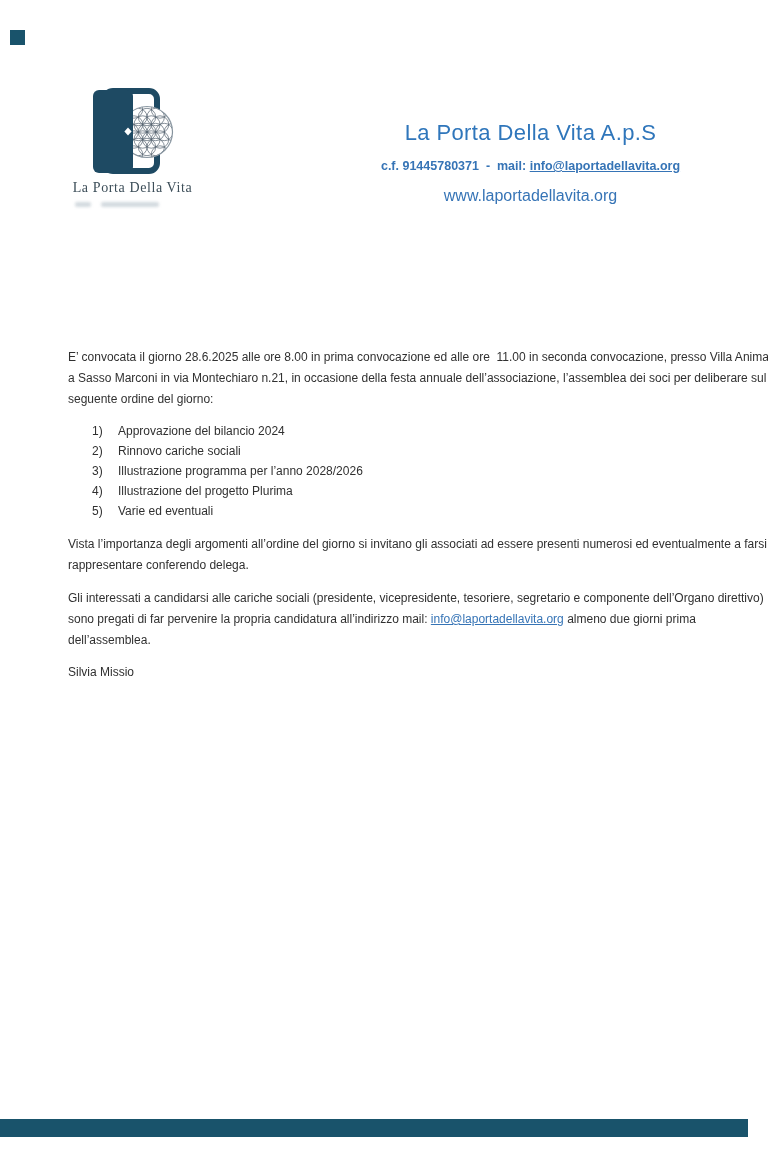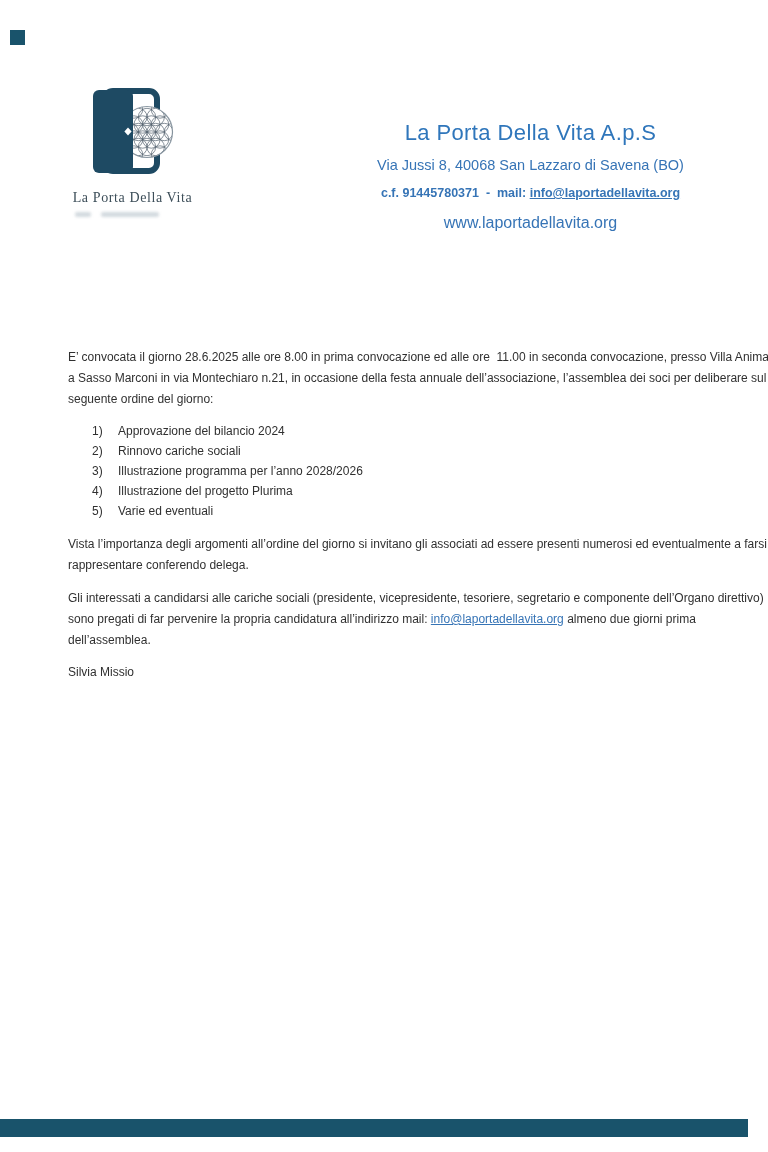--- a/index.html
+++ b/index.html
@@ -28,21 +28,21 @@
   }
   
   .logo-wrap {
     position: absolute;
     left: 55px; top: 84px;
     width: 155px;
     text-align: center;
   }
   .logo-wrap svg { display: block; margin: 0 auto; }
   .logo-caption {
-    margin-top: 10px;
+    margin-top: 0;
     font-family: "Liberation Serif", serif;
     font-size: 14px;
     letter-spacing: 0.6px;
     color: #3d4e59;
     white-space: nowrap;
   }
   .logo-tagline { position: relative; height: 12px; margin-top: 4px; }
   .logo-tagline .smudge {
     position: absolute; top: 2px; height: 5px;
     background: #aebbc4; opacity: 0.55;
@@ -144,21 +144,20 @@
     </svg>
     <div class="logo-caption">La Porta Della Vita</div>
     <div class="logo-tagline">
       <span class="smudge s1"></span>
         <span class="smudge s2"></span>
     </div>
   </div>
 
   <div class="header-block">
     <div class="org-name">La Porta Della Vita A.p.S</div>
-    <div class="org-address">Via Jussi 8, 40068 San Lazzaro di Savena (BO)</div>
     <div class="org-contact"><span>c.f. 91445780371  -  mail: </span><a class="link">info@laportadellavita.org</a></div>
     <div class="org-website">www.laportadellavita.org</div>
   </div>
 
   <div class="body-block">
     <div class="para">E’ convocata il giorno 28.6.2025 alle ore 8.00 in prima convocazione ed alle ore  11.00 in seconda convocazione, presso Villa Anima a Sasso Marconi in via Montechiaro n.21, in occasione della festa annuale dell’associazione, l’assemblea dei soci per deliberare sul seguente ordine del giorno:</div>
 
     <ul class="agenda">
       <li class="agenda-row">
         <span class="agenda-num">1)</span>

